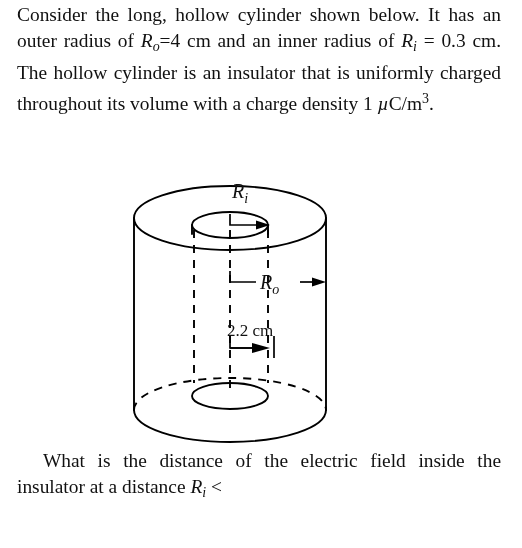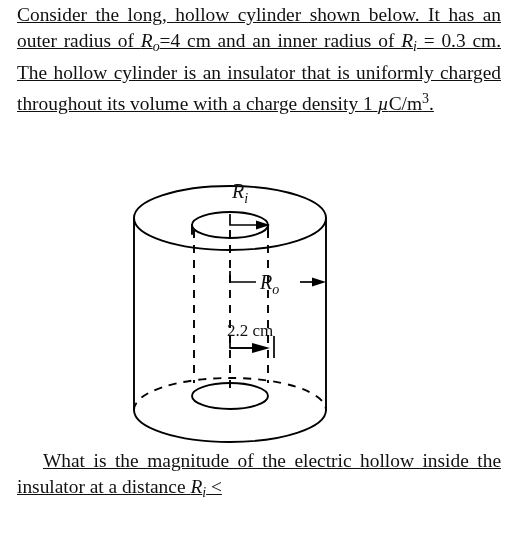--- a/index.html
+++ b/index.html
@@ -17,21 +17,20 @@
   }
 
   
   .para {
     position: absolute;
     font-size: 19.4px;
     line-height: 26px;
     text-align: justify;
     text-align-last: left;
     color: #111111;
-    text-decoration: underline;
   }
   #intro-paragraph {
     left: 17px;
     top: 2px;
     width: 484px;
   }
   #question-paragraph {
     left: 17px;
     top: 448px;
     width: 484px;
@@ -144,13 +143,13 @@
 
     <path class="stroke-thin" d="M 116 167 L 116 180 L 150 180"></path>
     <path class="stroke-thin" d="M 150 180 L 152 180"></path>
     <path class="stroke-thin" d="M 116 180 L 148 180"></path>
     <path d="M 138 175 L 156 180 L 138 185 Z" fill="#000000"></path>
     <path class="stroke-thin" d="M 160 168 L 160 190"></path>
     <text class="fig-label-plain" x="113" y="168">2.2 cm</text>
   </svg>
 </div>
 
-<div class="para" id="question-paragraph"><span>What is the magnitude of the electric hollow inside the insulator at a distance </span><span class="nb"><span class="mathvar">R</span><span class="sub">i</span><span> &lt;</span></span></div>
+<div class="para" id="question-paragraph"><span>What is the distance of the electric field inside the insulator at a distance </span><span class="nb"><span class="mathvar">R</span><span class="sub">i</span><span> &lt;</span></span></div>
 
 </body></html>

